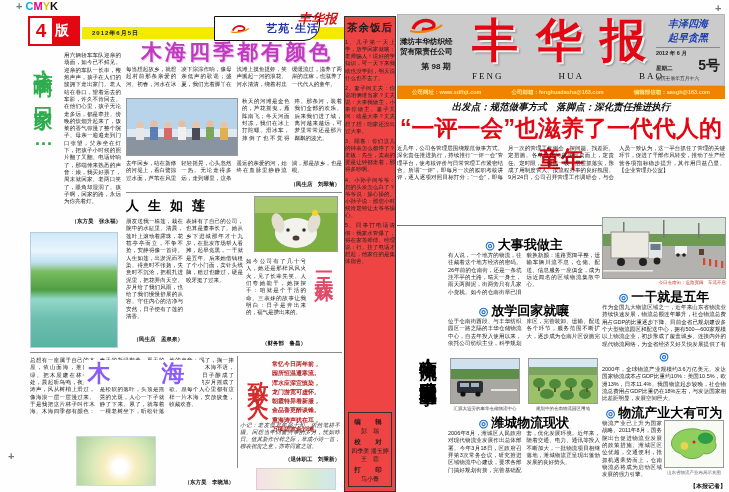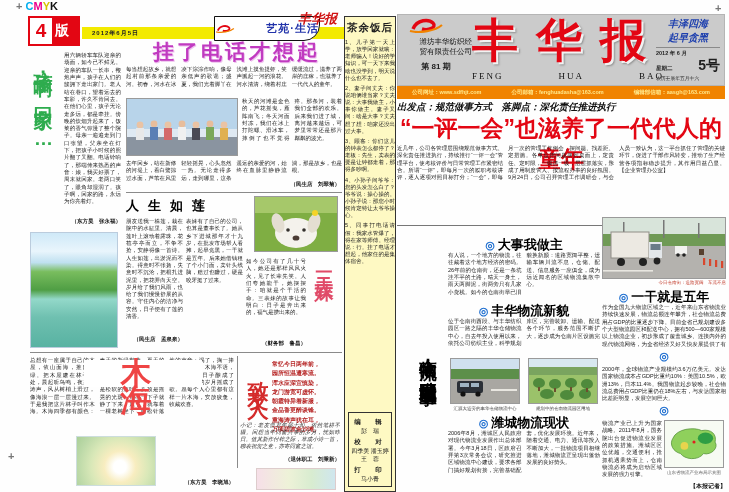--- a/index.html
+++ b/index.html
@@ -23,65 +23,65 @@
   .vline{border-left:1px solid #8a8a8a}
   .regmark{color:#777;font-size:11px;font-weight:bold}
   
   .page-badge{left:28px;top:16px;width:52px;height:30px;background:#e30613;display:flex;align-items:center;padding:2px;gap:3px}
   .page-badge .num{background:#fff;color:#e30613;font-weight:900;font-size:19px;width:22px;height:26px;
                    display:flex;align-items:center;justify-content:center}
   .page-badge .lab{color:#fff;font-weight:900;font-size:14px}
   .yellow-bar{left:82px;top:27px;width:280px;height:12px;background:#f3ea00;display:flex;align-items:center}
   .yellow-bar span{font-size:6px;font-weight:bold;color:#222;padding-left:10px;letter-spacing:1px}
   .section-tab{left:214px;top:16px;width:106px;height:25px;background:#fff;border:1.5px solid #111;
-               border-radius:0 0 16px 0;display:flex;align-items:center;justify-content:space-between;gap:16px;z-index:3}
+               border-radius:0 0 16px 0;display:flex;align-items:center;justify-content:flex-end;gap:16px;z-index:3}
   .section-tab .lbl{color:#2233aa;font-weight:900;font-size:11px;letter-spacing:1px}
   .paper-script{left:298px;top:10px;width:64px;color:#d01212;font-weight:900;font-style:italic;font-size:13px;z-index:3}
   
   .green-vert{left:30px;top:56px;height:200px;font-size:19px;font-weight:900;color:#2eac4e;letter-spacing:4px}
   .magenta-title{left:132px;top:38px;width:210px;text-align:center;font-size:21px;font-weight:900;
                  color:#c03ac0;letter-spacing:3px;text-shadow:1px 1px 0 #eec0ee}
   .rensheng-title{left:126px;top:197px;width:116px;font-size:13px;font-weight:900;letter-spacing:9px;color:#000}
   .sanbiaomei-title{left:311px;top:256px;height:84px;font-size:19px;font-weight:900;color:#e04a68;letter-spacing:6px}
   .muhai-title{left:84px;top:360px;width:118px;height:27px;background:#fff;text-align:center;
-               font-size:31px;font-weight:900;color:#ef4444;letter-spacing:14px;line-height:27px;z-index:2}
+               font-size:23px;font-weight:900;color:#8b5cf6;letter-spacing:14px;line-height:27px;z-index:2}
   .zhiyouren-title{left:244px;top:364px;height:104px;font-size:21px;font-weight:900;color:#d42b2b;letter-spacing:9px}
   .poem{left:272px;top:360px;width:68px;font-size:6px;font-weight:bold;color:#b52222;line-height:1.55;white-space:pre-line}
   .note{left:240px;top:422px;width:100px;height:32px;font-size:5.5px;font-style:italic;color:#333;
         line-height:1.3;text-align:justify;overflow:hidden;font-family:"Liberation Serif",serif}
   
-  .chayu-box{left:344px;top:16px;width:52px;height:476px;border:1px solid #333;background:#fef9c3;padding:4px 0;z-index:2}
+  .chayu-box{left:344px;top:16px;width:52px;height:476px;border:1px solid #333;background:#ef4444;padding:4px 0;z-index:2}
   .chayu-title{text-align:center;font-weight:900;font-size:10.5px;letter-spacing:1px;margin-bottom:4px}
   .chayu-item{font-size:5.5px;line-height:1.3;text-align:justify;margin-bottom:3px;color:#222}
   .chayu-items{height:368px;overflow:hidden}
   .staff-box{position:absolute;left:3px;right:3px;bottom:4px;border:1px solid #333;padding:3px 1px;text-align:center}
   .staff-role{font-weight:900;font-size:6.5px;letter-spacing:4px;margin-top:2px}
   .staff-names{font-size:6px;line-height:1.4}
   
   .masthead{left:397px;top:14px;width:328px;height:72px;background:#cbcbcb;border:1px solid #b5b5b5}
-  .company{left:400px;top:37px;width:72px;text-align:right;font-size:7.5px;font-weight:normal;line-height:1.35;color:#111}
+  .company{left:400px;top:37px;width:72px;text-align:left;font-size:7.5px;font-weight:bold;line-height:1.35;color:#111}
   .issue{left:400px;top:61px;width:72px;text-align:center;font-size:8px;font-weight:bold}
   .big-title{left:468px;top:12px;width:200px;height:58px;text-align:center;font-size:46px;font-weight:900;
              color:#e30613;letter-spacing:18px;font-family:"Liberation Serif",serif;line-height:58px;
              text-shadow:2px 2px 0 #f2f2f2,3px 3px 2px #909090}
   .pinyin{left:472px;top:71px;width:192px;display:flex;justify-content:space-between;
           font-size:9px;letter-spacing:2px;color:#111;font-family:"Liberation Serif",serif}
   .mast-right{left:656px;top:17px;width:64px;height:66px}
   .mast-slogan{color:#1d3fae;font-weight:900;font-style:italic;font-size:10px;text-align:center;
                line-height:1.35;font-family:"Liberation Serif",serif}
   .mast-divider{border-top:1px solid #8a8a8a;margin:3px 0 2px 0}
   .mast-date{font-size:5.5px;font-weight:bold}
   .mast-week{display:flex;align-items:baseline;justify-content:space-between}
   .mast-week .wk{font-size:5.5px;font-weight:bold}
   .mast-week .no{font-size:14px;font-weight:900}
   .mast-lunar{font-size:4.8px}
   .orange-bar{left:397px;top:86px;width:328px;height:13px;background:#f08300;display:flex;
               justify-content:space-around;align-items:center}
   .orange-bar span{color:#ffe88a;font-size:5.5px;font-weight:bold}
-  .motto{left:397px;top:101px;width:328px;text-align:left;font-size:9.5px;font-weight:bold;
+  .motto{left:397px;top:101px;width:328px;text-align:center;font-size:9.5px;font-weight:bold;
          font-style:italic;color:#111;font-family:"Liberation Serif",serif}
   .red-headline{left:397px;top:113px;width:328px;text-align:center;font-size:23px;font-weight:900;color:#e30613}
   .logi-vert{left:400px;top:231px;width:40px;height:258px;font-size:17.5px;font-weight:900;
              letter-spacing:1px;color:#000;text-align:center}
   .reporter{font-weight:900;font-size:6px;text-align:right;color:#111}
 </style>
 </head>
 <body>
 
 <div id="paper">
@@ -109,21 +109,21 @@
         <path d="M2 14 C12 16.5 27 14 34 8" stroke="#f08300" stroke-width="2.2" fill="none"></path>
       </svg>
       <span class="lbl">艺苑·生活</span>
     </div>
     <div class="abs paper-script serif">丰华报</div>
 
     <div class="abs vert green-vert">孩子啊，回家了……</div>
     <div class="abs body-text" style="left:64px;top:52px;width:57px;height:164px">用六辆轿车车队迎亲的场面，如今已不鲜见。迎亲的车队一长串，鞭炮声声，孩子在人们的簇拥下走出家门。老人站在巷口，望着远去的车影，许久不肯回去。在他们心里，孩子无论走多远，都是牵挂。傍晚的炊烟升起来了，饭菜的香气弥漫了整个院子。母亲一遍遍走到门口张望，父亲坐在灯下，把孩子小时候的照片翻了又翻。电话铃响了，那端传来熟悉的声音：娘，我买好票了，周末就回家。老两口笑了，眼角却湿润了。孩子啊，回家的路，永远为你亮着灯。</div>
     <div class="abs attribution" style="left:64px;top:218px;width:57px">（东方昊　张永福）</div>
 
-    <div class="abs magenta-title">挂了电话才想起</div>
+    <div class="abs magenta-title">木海四季都有颜色</div>
     <div class="abs body-text cols4" style="left:126px;top:66px;width:216px;height:30px">每当想起故乡，就想起村前那条亲爱的河。初春，河水在冰凌下淙淙作响，像母亲低声的歌谣；盛夏，我们光着脚丫在浅滩上摸鱼捉虾，笑声溅起一河的浪花。河水清清，绕着村庄缓缓流过，滋养了两岸的庄稼，也滋养了一代代人的童年。</div>
     <div class="abs photo" style="left:126px;top:98px;width:112px;height:58px">
       <svg width="110" height="56" viewBox="0 0 110 56">
         <rect width="110" height="36" fill="#b8d4ea"></rect>
         <rect y="30" width="110" height="8" fill="#dfe9f2"></rect>
         <rect y="38" width="110" height="18" fill="#8a94a0"></rect>
         <g>
           <circle cx="13" cy="26" r="3.4" fill="#eac3a4"></circle>
             <rect x="9" y="29" width="8" height="12" fill="#e8e8e8"></rect>
           <circle cx="27" cy="25" r="3.4" fill="#e7bd9c"></circle>
@@ -219,21 +219,21 @@
 
     <div class="abs masthead"></div>
     <svg class="abs" style="left:408px;top:17px" width="36" height="16" viewBox="0 0 36 16">
       <path d="M5 12 C9 2 21 2 25 6 C29 10 21 14 14 12" stroke="#e30613" stroke-width="3.4" fill="none"></path>
       <path d="M2 14 C12 16.5 27 14 34 8" stroke="#f08300" stroke-width="2.2" fill="none"></path>
     </svg>
     <div class="abs company">
       <div>潍坊丰华纺织经</div>
       <div>贸有限责任公司</div>
     </div>
-    <div class="abs issue">第 81 期</div>
+    <div class="abs issue">第 98 期</div>
     <div class="abs big-title">丰华报</div>
     <div class="abs pinyin">
       <span>FENG</span>
       <span>HUA</span>
       <span>BAO</span>
     </div>
     <div class="abs mast-right">
       <div class="mast-slogan">丰泽四海</div>
       <div class="mast-slogan">起早贪黑</div>
       <div class="mast-divider"></div>
@@ -259,21 +259,21 @@
     <div class="abs vert logi-vert">仓南物流：启动区域发展引擎</div>
 
     <div class="abs sec-head" style="left:448px;top:236px;width:152px">
       <span class="bullet">◎</span>
       <span>大事我做主</span>
     </div>
     <div class="abs body-text cols2" style="left:448px;top:252px;width:152px;height:48px">有人说，一个地方的物流，往往藏着这个地方经济的密码。26年前的仓南街，还是一条坑洼不平的土路，晴天一身土，雨天两脚泥，街两旁只有几家小货栈。如今的仓南街早已旧貌换新颜：道路宽阔平整，运输车辆川流不息，仓储、配送、信息服务一应俱全，成为远近闻名的区域物流集散中心。</div>
 
     <div class="abs sec-head" style="left:448px;top:302px;width:152px">
       <span class="bullet">◎</span>
-      <span>丰华物流新貌</span>
+      <span>放学回家就嚷</span>
     </div>
     <div class="abs body-text cols2" style="left:448px;top:318px;width:152px;height:36px">位于仓南街西段、与丰华纺织园区一路之隔的丰华仓储物流中心，自去年投入使用以来，依托公司纺织主业，科学规划库区，完善装卸、运输、配送各个环节，服务范围不断扩大，逐步成为仓南片区设施完善、管理规范的现代化仓储物流企业。</div>
 
     <div class="abs photo" style="left:450px;top:358px;width:70px;height:46px">
       <svg width="68" height="44" viewBox="0 0 68 44">
         <rect width="68" height="44" fill="#a9a7a2"></rect>
         <rect width="68" height="12" fill="#cfe0ee"></rect>
         <rect y="10" width="68" height="10" fill="#5d8f4a"></rect>
         <rect x="6" y="22" width="26" height="12" rx="2" fill="#2a2f36"></rect>
         <rect x="9" y="24" width="9" height="4" fill="#9fb3c2"></rect>
@@ -350,20 +350,21 @@
     </div>
     <div class="abs body-text" style="left:602px;top:304px;width:124px;height:44px">作为全国九大物流区域之一，近年来山东省物流业持续快速发展，物流总额连年攀升，社会物流总费用占GDP的比重逐步下降。目前全省已规划建设多个大型物流园区和配送中心，拥有500—600家规模以上物流企业，初步形成了覆盖城乡、连接内外的现代物流网络，为全省经济又好又快发展提供了有力支撑。</div>
 
     <div class="abs sec-head" style="left:602px;top:350px;width:124px">
       <span class="bullet">◎</span>
     </div>
     <div class="abs body-text" style="left:602px;top:366px;width:124px;height:36px">2000年，全球物流产业规模约3.6万亿美元。发达国家物流成本占GDP比重约10%：美国10.5%，欧洲13%，日本11.4%。我国物流起步较晚，社会物流总费用占GDP比重仍在18%左右，与发达国家相比差距明显，发展空间巨大。</div>
 
     <div class="abs sec-head" style="left:602px;top:404px;width:124px">
       <span class="bullet">◎</span>
+      <span>物流产业大有可为</span>
     </div>
     <div class="abs body-text" style="left:602px;top:420px;width:60px;height:62px">物流产业已上升为国家战略。2011年8月，国务院出台促进物流业发展的政策措施。潍城区区位优越，交通便利，抢抓机遇乘势而上，仓南物流必将成为启动区域发展的强力引擎。</div>
     <div class="abs photo" style="left:664px;top:420px;width:60px;height:48px;background:#f7fbf3">
       <svg width="58" height="46" viewBox="0 0 60 48">
         <path d="M8 18 C12 8 30 6 38 10 C48 8 54 14 52 22 C56 28 48 36 40 34 C34 42 20 40 16 34 C8 32 4 24 8 18 Z" fill="#8fd05c" stroke="#55933a" stroke-width="0.8"></path>
         <ellipse cx="42" cy="18" rx="8" ry="6" fill="#2f9e44"></ellipse>
         <circle cx="20" cy="26" r="4" fill="#e8d44d"></circle>
         <circle cx="30" cy="22" r="1.6" fill="#e02020"></circle>
       </svg>
     </div>

